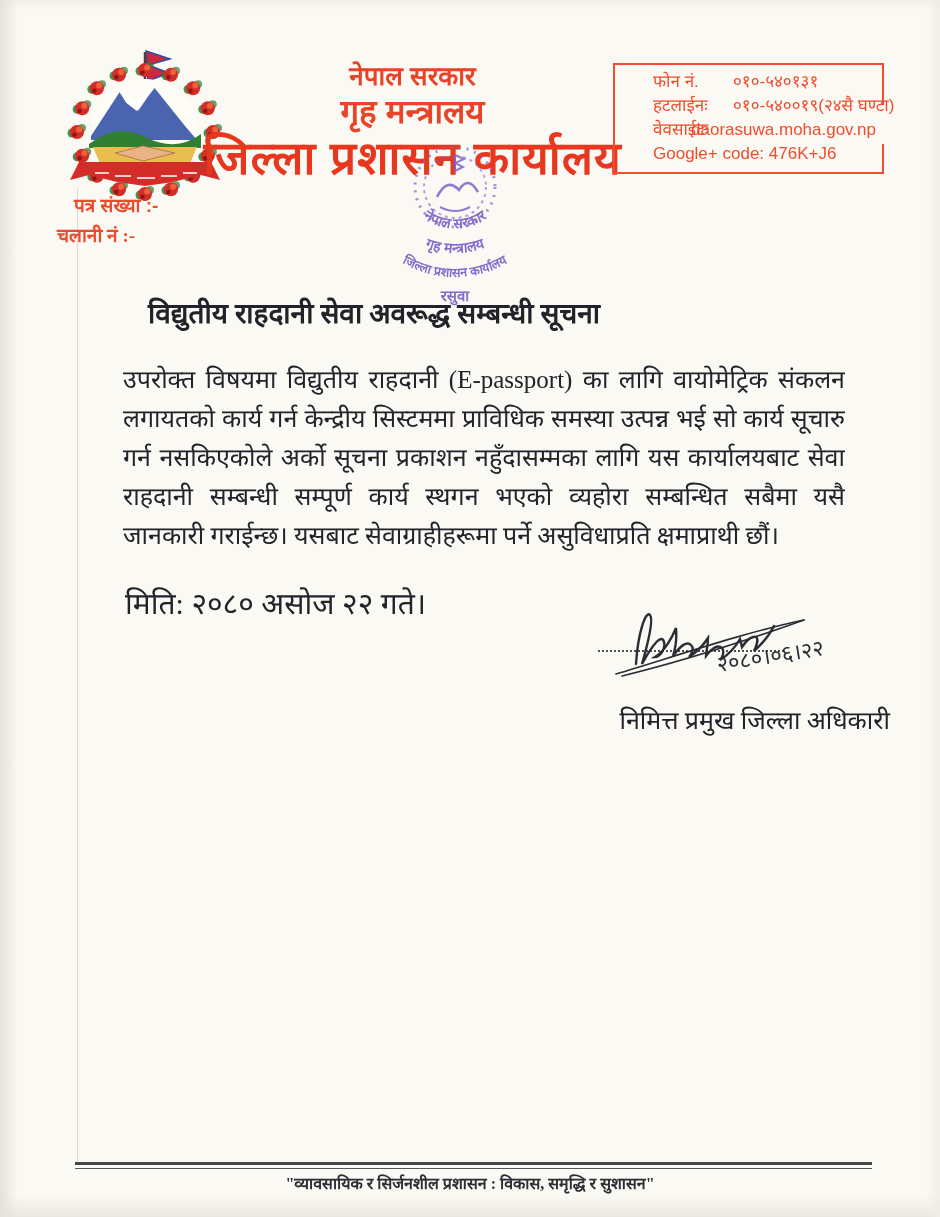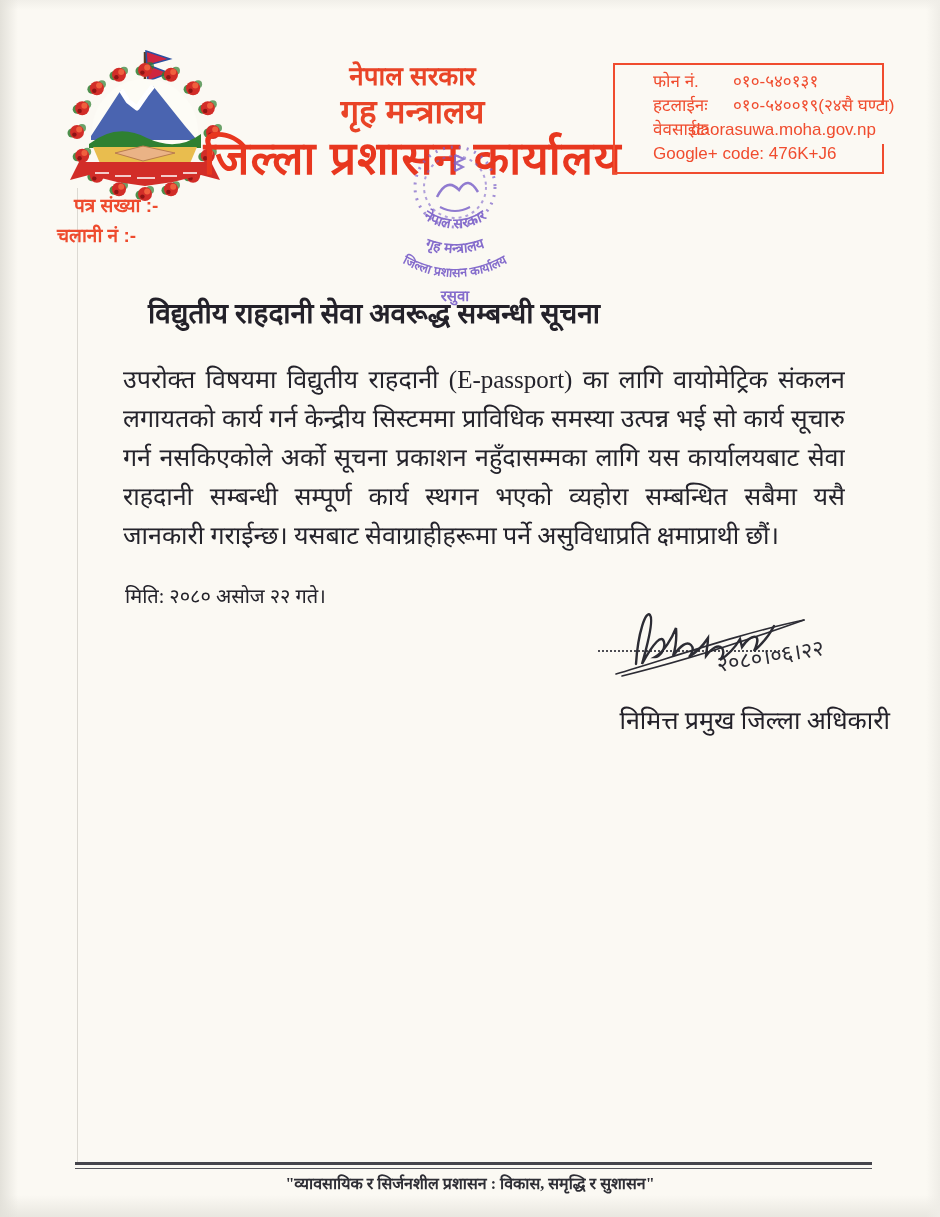--- a/index.html
+++ b/index.html
@@ -35,31 +35,31 @@
     color:#f04c2e;font-size:17px;line-height:24px;
     font-family:"Liberation Sans","DejaVu Sans",sans-serif;
   }
   .contact:before{content:"";position:absolute;right:0;top:-2px;width:2px;height:42px;background:#f04c2e;}
   .contact:after{content:"";position:absolute;right:0;bottom:-2px;width:2px;height:30px;background:#f04c2e;}
   .c-row{display:flex;margin-left:29px;}
   .c-label{min-width:80px;}
   .c-val{white-space:nowrap;}
 
   .refnum{left:74px;top:192px;font-size:19px;color:#ee4b2e;font-weight:bold;font-family:"Liberation Sans",sans-serif;}
-  .chalani{left:57px;top:222px;font-size:19px;color:#ee4b2e;font-weight:bold;font-family:Liberation Sans, sans-serif;}
+  .chalani{left:57px;top:222px;font-size:19px;color:#ee4b2e;font-weight:bold;font-family:Liberation Serif, serif;}
   .province{left:628px;top:201px;font-size:23px;color:#ea4529;}
 
   .stamp{left:340px;top:143px;width:240px;height:168px;opacity:.92;}
 
   
   .subject{left:0;top:293px;width:748px;text-align:center;font-size:28px;font-weight:bold;color:#232129;}
   .body-text{left:123px;top:360px;width:722px;font-size:25px;color:#24232b;}
   .body-text .ln{height:39px;line-height:39px;white-space:nowrap;}
   .body-text .ln.just{display:block;text-align:justify;text-align-last:justify;white-space:normal;height:39px;overflow:hidden;}
-  .date-line{left:125px;top:582px;font-size:20px;color:#24232b;}
+  .date-line{left:125px;top:582px;font-size:30px;color:#24232b;}
 
   .dotline{left:598px;top:650px;width:186px;height:0;border-bottom:2px dotted #4d4d53;}
   .sig-svg{left:596px;top:584px;width:240px;height:95px;}
   .sig-name{left:570px;top:666px;width:240px;text-align:center;font-size:24px;color:#232129;}
   .sig-desig{left:560px;top:702px;width:330px;text-align:right;font-size:25px;color:#232129;}
 
   
   .foot-rule{left:75px;top:1162px;width:797px;height:3px;border-top:3px solid #45454b;border-bottom:1px solid #55555b;}
   .foot-motto{left:0;top:1172px;width:940px;text-align:center;font-size:16px;font-weight:bold;color:#2e2e35;}
 </style>

